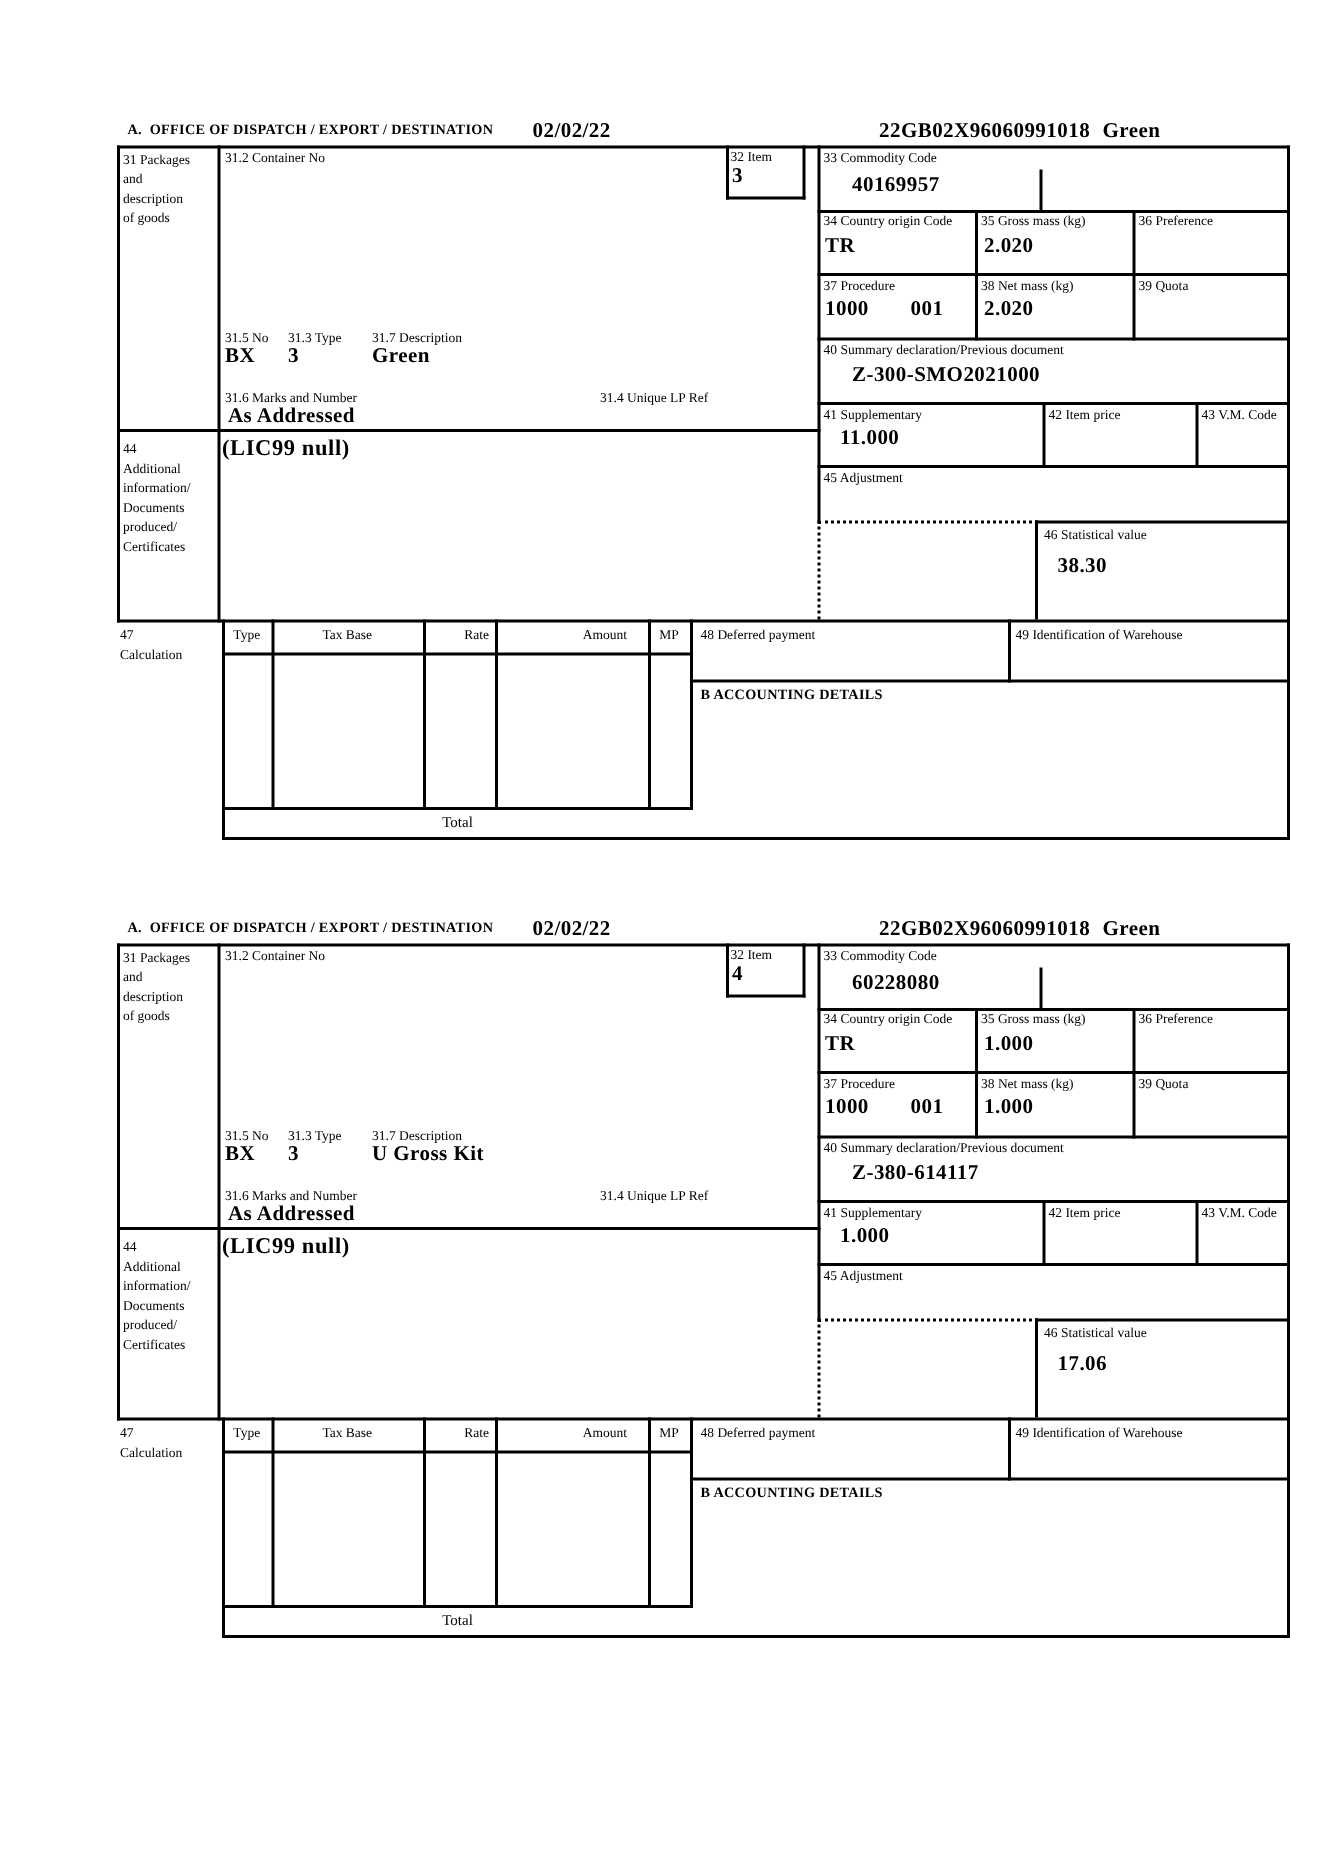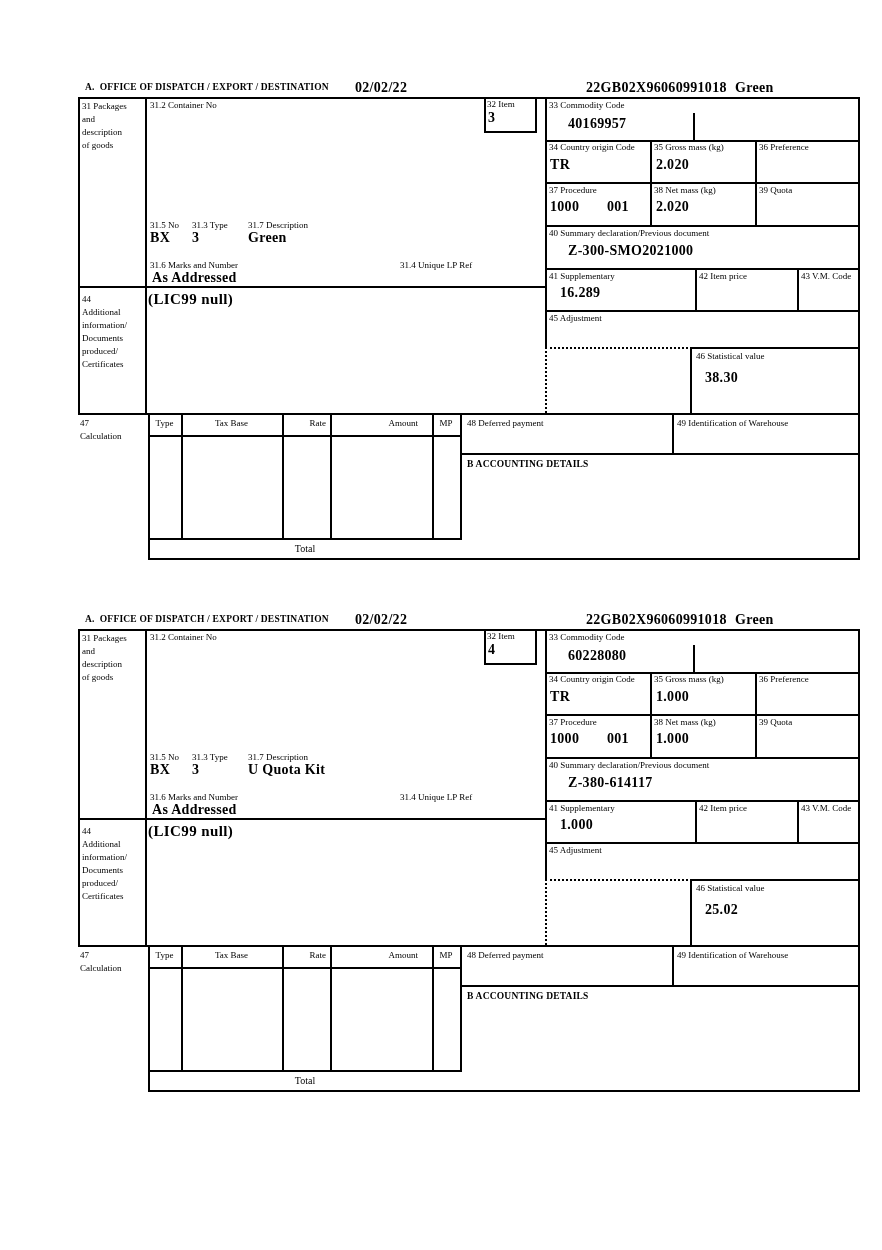--- a/index.html
+++ b/index.html
@@ -103,21 +103,21 @@
   <div class="t val" style="left:248px;top:151px;">Green</div>
 
   <div class="t lbl" style="left:150px;top:181px;">31.6 Marks and Number</div>
   <div class="t lbl" style="left:400px;top:181px;">31.4 Unique LP Ref</div>
   <div class="t val" style="left:152px;top:191px;">As Addressed</div>
 
   <div class="t lbl" style="left:549px;top:149px;">40 Summary declaration/Previous document</div>
   <div class="t val" style="left:568px;top:164px;">Z-300-SMO2021000</div>
 
   <div class="t lbl" style="left:549px;top:192px;">41 Supplementary</div>
-  <div class="t val" style="left:560px;top:206px;">16.289</div>
+  <div class="t val" style="left:560px;top:206px;">11.000</div>
   <div class="t lbl" style="left:699px;top:192px;">42 Item price</div>
   <div class="t lbl" style="left:801px;top:192px;">43 V.M. Code</div>
 
   <div class="t lbl" style="left:82px;top:215px;">44</div>
   <div class="t lbl" style="left:82px;top:228px;">Additional</div>
   <div class="t lbl" style="left:82px;top:241px;">information/</div>
   <div class="t lbl" style="left:82px;top:254px;">Documents</div>
   <div class="t lbl" style="left:82px;top:267px;">produced/</div>
   <div class="t lbl" style="left:82px;top:280px;">Certificates</div>
   <div class="t val15" style="left:148px;top:212px;">(LIC99 null)</div>
@@ -209,21 +209,21 @@
   <div class="t val" style="left:607px;top:120px;">001</div>
   <div class="t lbl" style="left:654px;top:106px;">38 Net mass (kg)</div>
   <div class="t val" style="left:656px;top:120px;">1.000</div>
   <div class="t lbl" style="left:759px;top:106px;">39 Quota</div>
 
   <div class="t lbl" style="left:150px;top:141px;">31.5 No</div>
   <div class="t lbl" style="left:192px;top:141px;">31.3 Type</div>
   <div class="t lbl" style="left:248px;top:141px;">31.7 Description</div>
   <div class="t val" style="left:150px;top:151px;">BX</div>
   <div class="t val" style="left:192px;top:151px;">3</div>
-  <div class="t val" style="left:248px;top:151px;">U Quota Kit</div>
+  <div class="t val" style="left:248px;top:151px;">U Gross Kit</div>
 
   <div class="t lbl" style="left:150px;top:181px;">31.6 Marks and Number</div>
   <div class="t lbl" style="left:400px;top:181px;">31.4 Unique LP Ref</div>
   <div class="t val" style="left:152px;top:191px;">As Addressed</div>
 
   <div class="t lbl" style="left:549px;top:149px;">40 Summary declaration/Previous document</div>
   <div class="t val" style="left:568px;top:164px;">Z-380-614117</div>
 
   <div class="t lbl" style="left:549px;top:192px;">41 Supplementary</div>
   <div class="t val" style="left:560px;top:206px;">1.000</div>
@@ -233,21 +233,21 @@
   <div class="t lbl" style="left:82px;top:215px;">44</div>
   <div class="t lbl" style="left:82px;top:228px;">Additional</div>
   <div class="t lbl" style="left:82px;top:241px;">information/</div>
   <div class="t lbl" style="left:82px;top:254px;">Documents</div>
   <div class="t lbl" style="left:82px;top:267px;">produced/</div>
   <div class="t lbl" style="left:82px;top:280px;">Certificates</div>
   <div class="t val15" style="left:148px;top:212px;">(LIC99 null)</div>
 
   <div class="t lbl" style="left:549px;top:234px;">45 Adjustment</div>
   <div class="t lbl" style="left:696px;top:272px;">46 Statistical value</div>
-  <div class="t val" style="left:705px;top:291px;">25.02</div>
+  <div class="t val" style="left:705px;top:291px;">17.06</div>
 
   <div class="t lbl" style="left:80px;top:339px;">47</div>
   <div class="t lbl" style="left:80px;top:352px;">Calculation</div>
   <div class="th tc" style="left:148px;top:339px;width:33px;">Type</div>
   <div class="th tc" style="left:181px;top:339px;width:101px;">Tax Base</div>
   <div class="th tr" style="left:282px;top:339px;width:44px;">Rate</div>
   <div class="th tr" style="left:330px;top:339px;width:88px;">Amount</div>
   <div class="th tc" style="left:432px;top:339px;width:28px;">MP</div>
   <div class="th tc" style="left:148px;top:464px;width:314px;font-size:10px;">Total</div>
 

